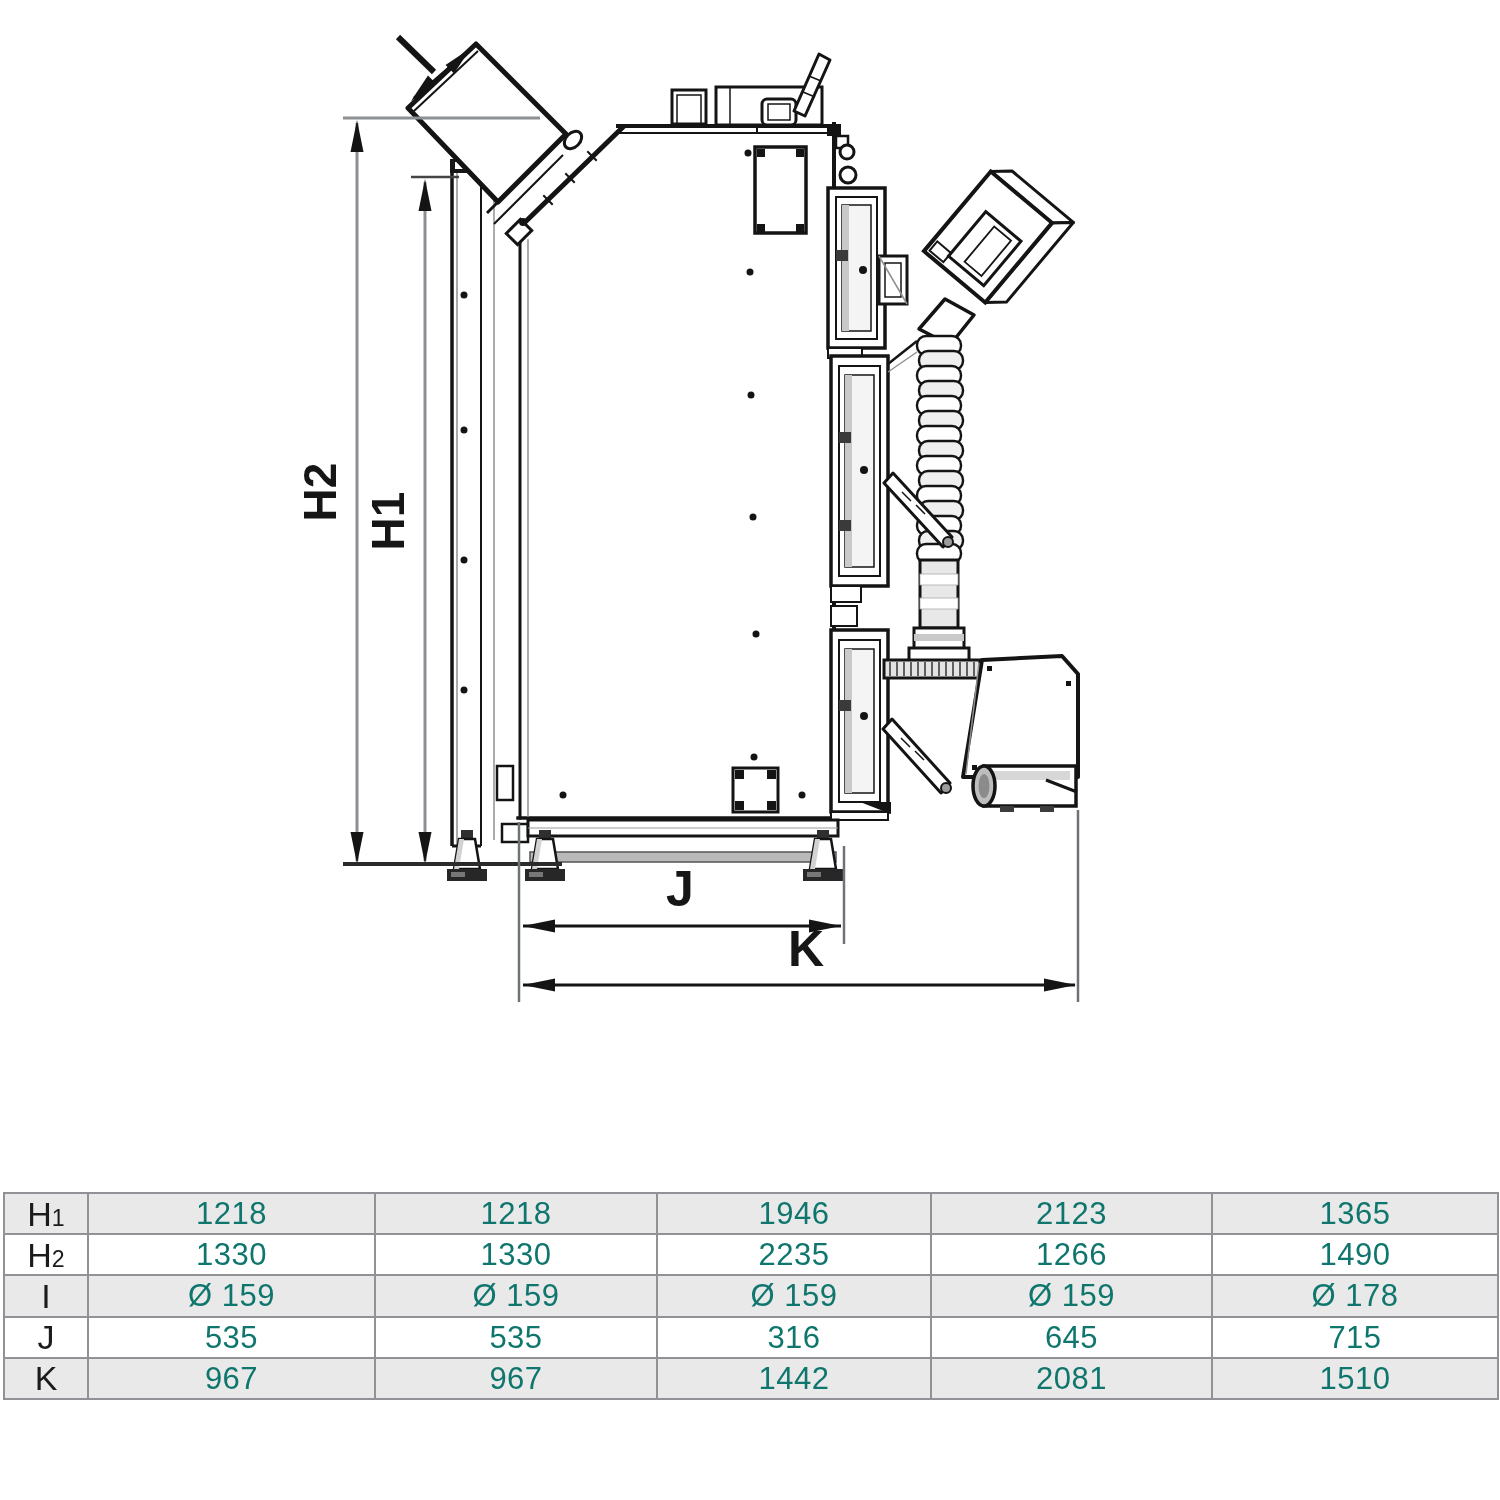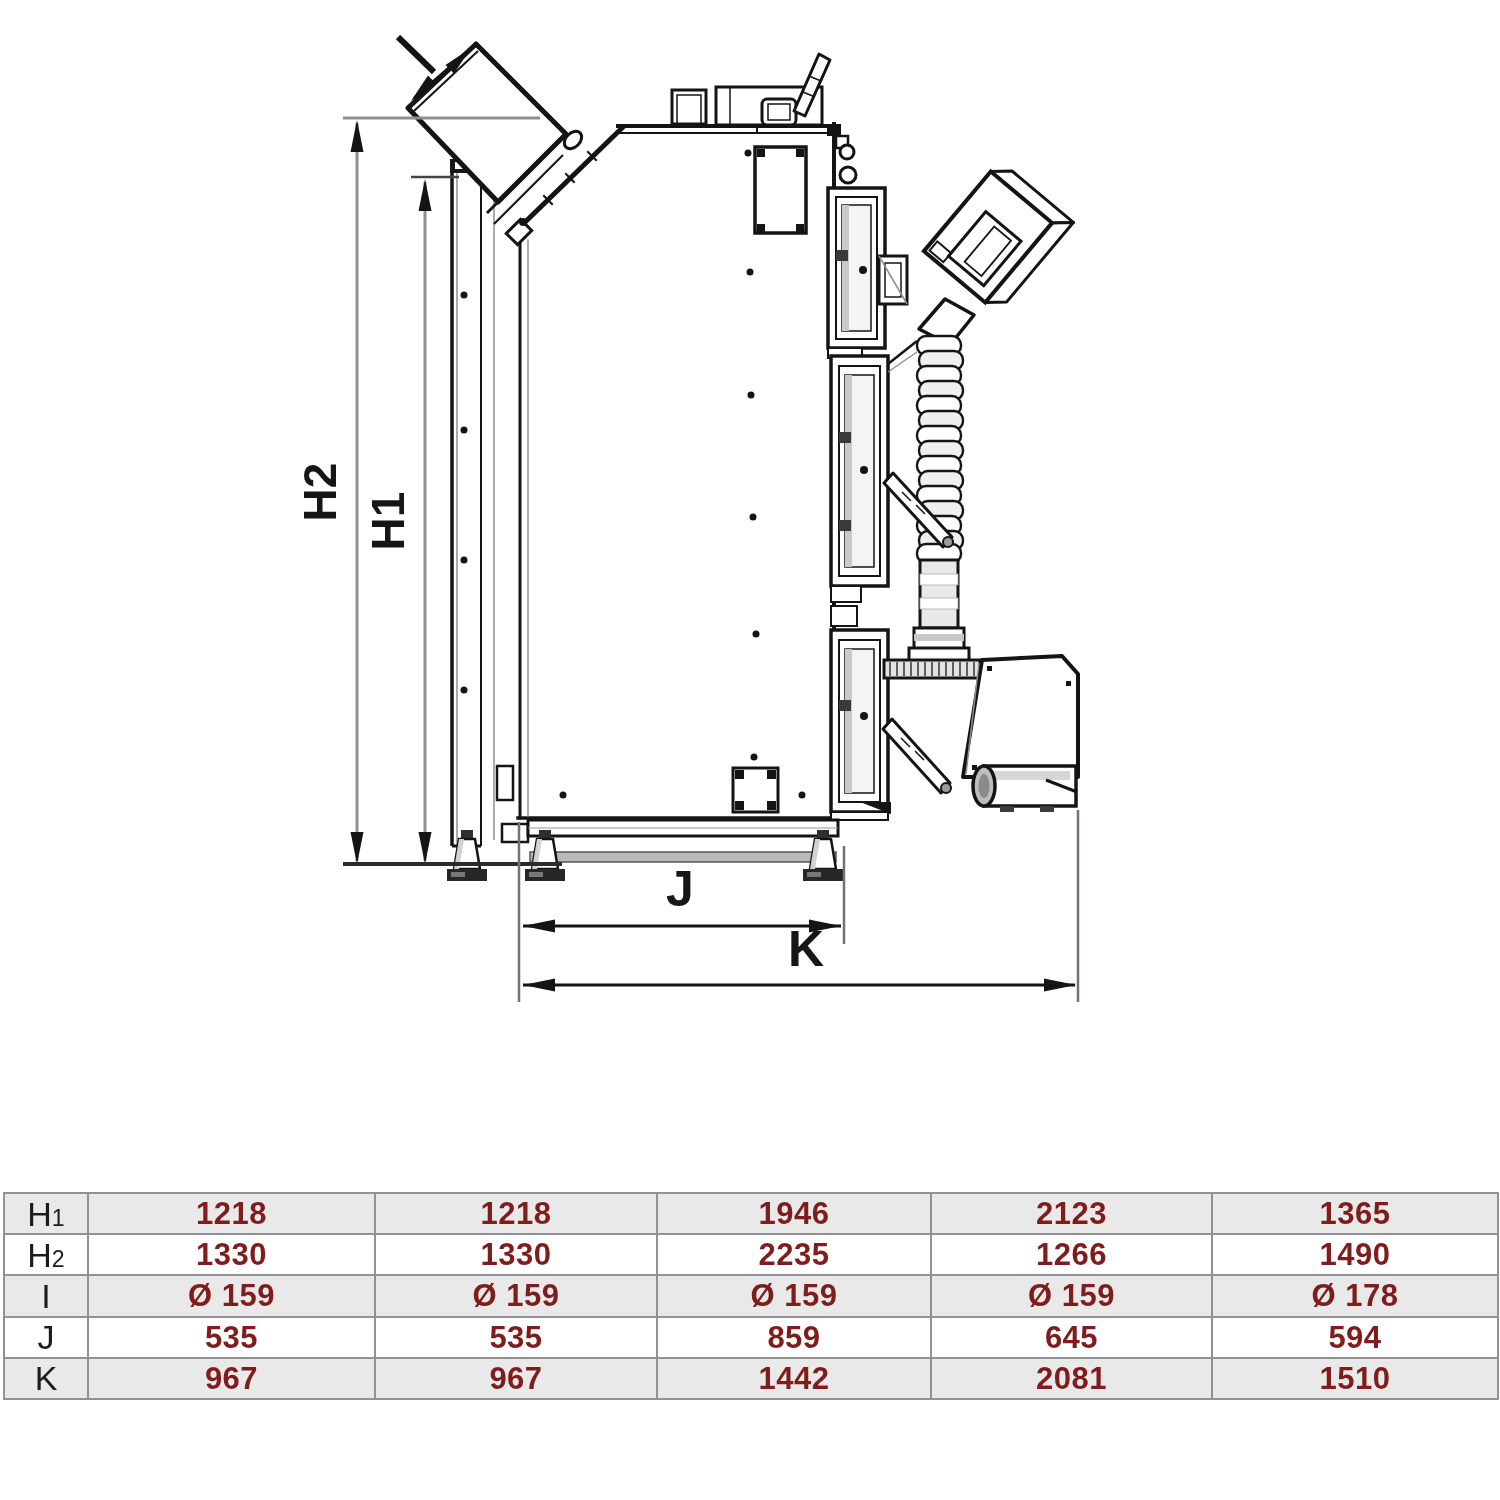--- a/index.html
+++ b/index.html
@@ -8,21 +8,21 @@
   .drawing-svg{position:absolute;top:0;left:0;}
   .dim-label{font-family:"Liberation Sans", sans-serif;font-weight:bold;fill:#161616;}
   
   .dim-table{position:absolute;top:1192px;left:3px;width:1494px;height:208px;}
   .dim-table table{width:100%;height:100%;border-collapse:collapse;table-layout:fixed;
                    border:2px solid #63666a;}
   .dim-table th,.dim-table td{border:2px solid #909295;text-align:center;vertical-align:middle;
                    padding:0;line-height:1;}
   .dim-table th{font-weight:400;font-size:34px;color:#1b1b1b;}
   .dim-table th .sub{font-size:0.68em;}
-  .dim-table td{font-weight:700;font-size:31px;color:#7f1d1d;letter-spacing:0.5px;}
+  .dim-table td{font-weight:400;font-size:31px;color:#0f766e;letter-spacing:0.5px;}
   .row-shaded{background:#e9e9e9;}
   .row-plain{background:#ffffff;}
 </style>
 </head>
 <body>
 
 <div class="stage">
 
   <svg class="drawing-svg" width="1500" height="1192" viewBox="0 0 1500 1192">
 
@@ -349,23 +349,23 @@
           <td>Ø 159</td>
           <td>Ø 159</td>
           <td>Ø 159</td>
           <td>Ø 159</td>
           <td>Ø 178</td>
         </tr>
         <tr class="row-plain">
           <th><span>J</span><span class="sub"></span></th>
           <td>535</td>
           <td>535</td>
-          <td>859</td>
+          <td>316</td>
           <td>645</td>
-          <td>594</td>
+          <td>715</td>
         </tr>
         <tr class="row-shaded">
           <th><span>K</span><span class="sub"></span></th>
           <td>967</td>
           <td>967</td>
           <td>1442</td>
           <td>2081</td>
           <td>1510</td>
         </tr>
       </tbody>

